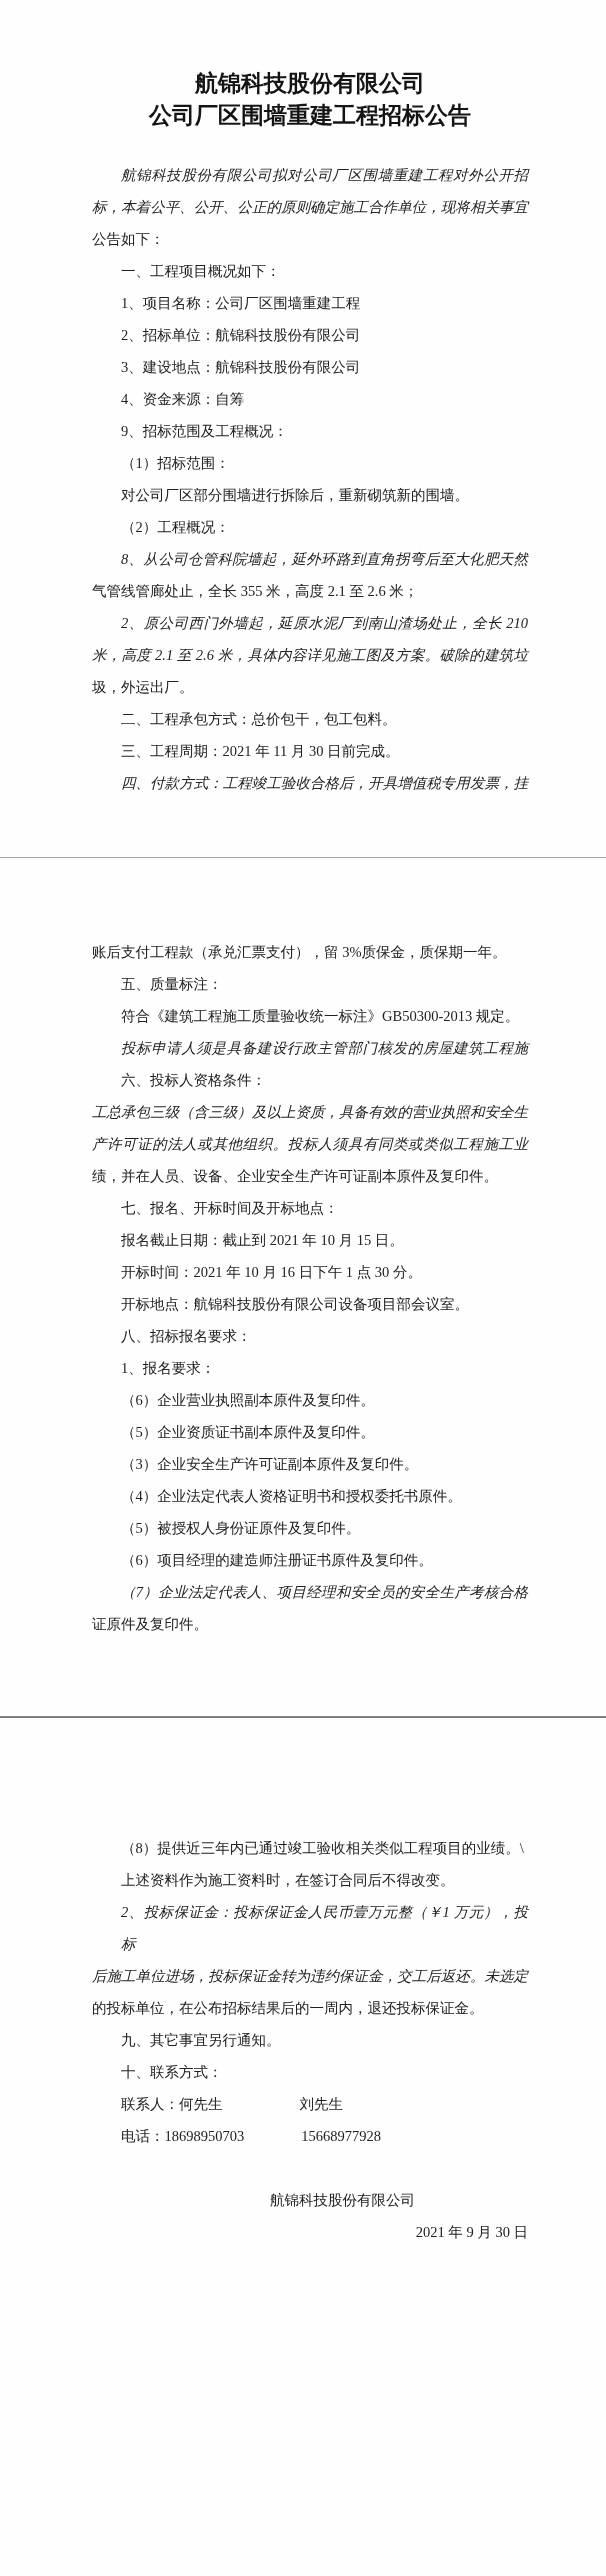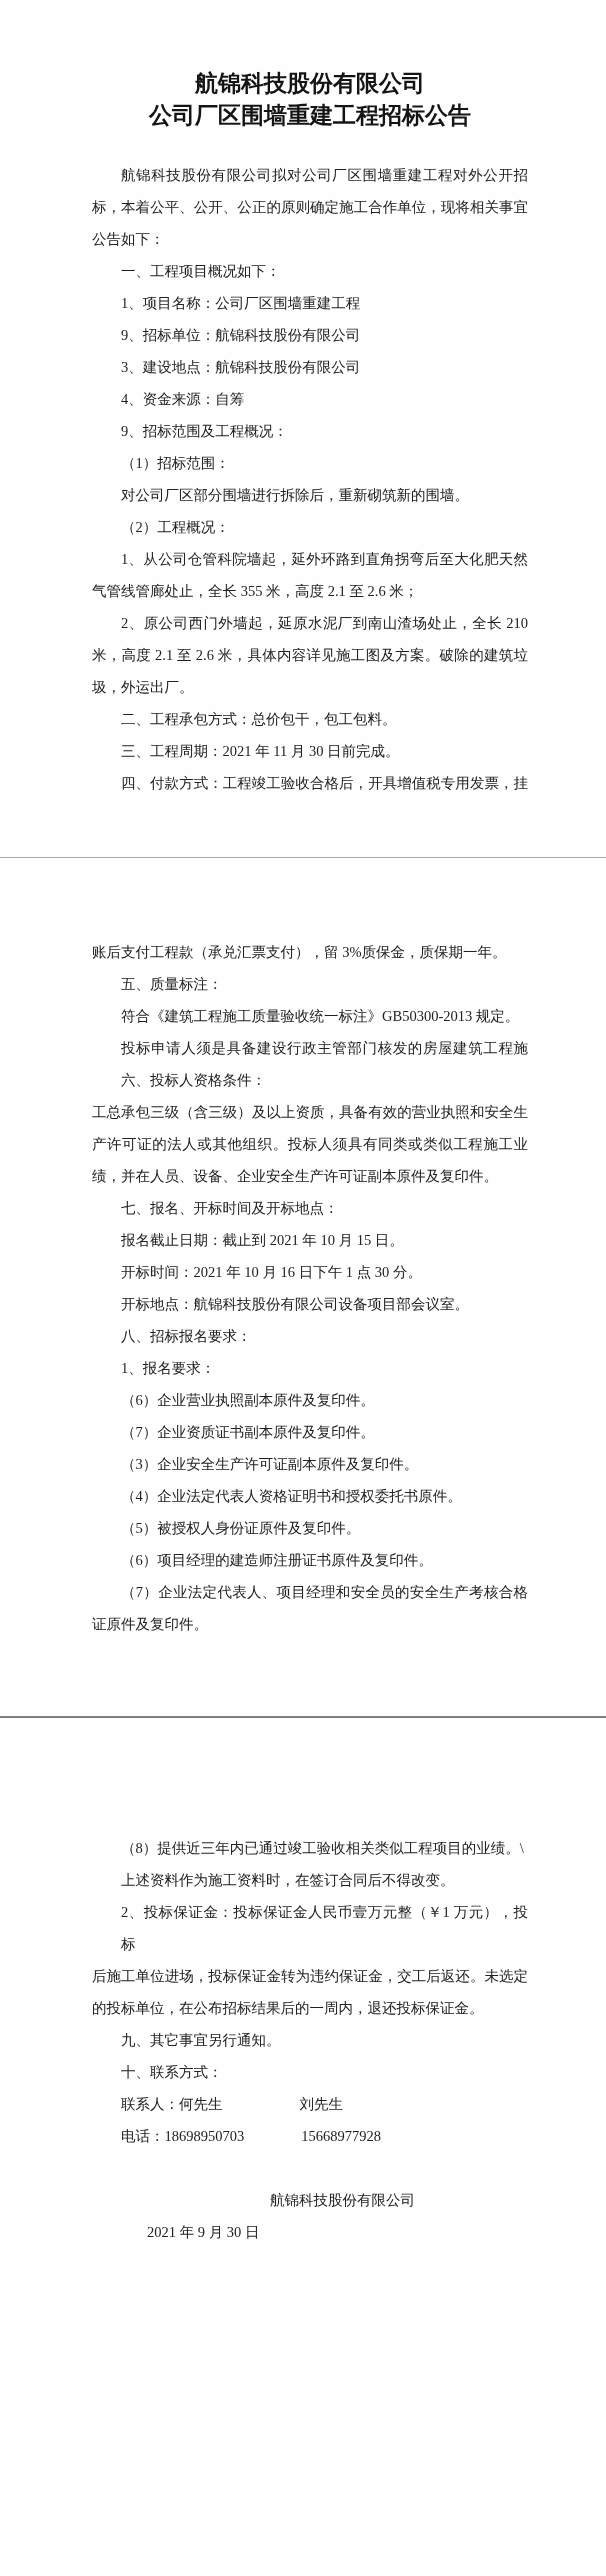--- a/index.html
+++ b/index.html
@@ -31,50 +31,50 @@
     text-align:center;
     color:#141414;
   }
   .ln {
     font-size:14.5px;
     line-height:32px;
     min-height:32px;
   }
   .ind { padding-left:29px; }
   
-  .j { text-align:justify; text-align-last:justify; }
+  .j { text-align:justify; text-align-last:justify;font-style:italic; }
   .gap1 { display:inline-block; width:77px; }
   .gap2 { display:inline-block; width:57px; }
   .sig-company { text-align:center; padding-left:65px; }
-  .sig-date { text-align:left; padding-left:55px; }
+  .sig-date { text-align:right; padding-left:55px; }
 </style>
 </head>
 <body>
 
 <div class="doc">
 
   <section class="page" id="page1">
     <div class="titles">
       <div class="title">航锦科技股份有限公司</div>
       <div class="title">公司厂区围墙重建工程招标公告</div>
     </div>
     <div>
       <div class="ln ind j">航锦科技股份有限公司拟对公司厂区围墙重建工程对外公开招</div>
       <div class="ln j">标，本着公平、公开、公正的原则确定施工合作单位，现将相关事宜</div>
       <div class="ln">公告如下：</div>
       <div class="ln ind">一、工程项目概况如下：</div>
       <div class="ln ind">1、项目名称：公司厂区围墙重建工程</div>
-      <div class="ln ind">9、招标单位：航锦科技股份有限公司</div>
+      <div class="ln ind">2、招标单位：航锦科技股份有限公司</div>
       <div class="ln ind">3、建设地点：航锦科技股份有限公司</div>
       <div class="ln ind">4、资金来源：自筹</div>
       <div class="ln ind">9、招标范围及工程概况：</div>
       <div class="ln ind">（1）招标范围：</div>
       <div class="ln ind">对公司厂区部分围墙进行拆除后，重新砌筑新的围墙。</div>
       <div class="ln ind">（2）工程概况：</div>
-      <div class="ln ind j">1、从公司仓管科院墙起，延外环路到直角拐弯后至大化肥天然</div>
+      <div class="ln ind j">8、从公司仓管科院墙起，延外环路到直角拐弯后至大化肥天然</div>
       <div class="ln">气管线管廊处止，全长 355 米，高度 2.1 至 2.6 米；</div>
       <div class="ln ind j">2、原公司西门外墙起，延原水泥厂到南山渣场处止，全长 210</div>
       <div class="ln j">米，高度 2.1 至 2.6 米，具体内容详见施工图及方案。破除的建筑垃</div>
       <div class="ln">圾，外运出厂。</div>
       <div class="ln ind">二、工程承包方式：总价包干，包工包料。</div>
       <div class="ln ind">三、工程周期：2021 年 11 月 30 日前完成。</div>
       <div class="ln ind j">四、付款方式：工程竣工验收合格后，开具增值税专用发票，挂</div>
     </div>
   </section>
 
@@ -90,21 +90,21 @@
       <div class="ln j">工总承包三级（含三级）及以上资质，具备有效的营业执照和安全生</div>
       <div class="ln j">产许可证的法人或其他组织。投标人须具有同类或类似工程施工业</div>
       <div class="ln">绩，并在人员、设备、企业安全生产许可证副本原件及复印件。</div>
       <div class="ln ind">七、报名、开标时间及开标地点：</div>
       <div class="ln ind">报名截止日期：截止到 2021 年 10 月 15 日。</div>
       <div class="ln ind">开标时间：2021 年 10 月 16 日下午 1 点 30 分。</div>
       <div class="ln ind">开标地点：航锦科技股份有限公司设备项目部会议室。</div>
       <div class="ln ind">八、招标报名要求：</div>
       <div class="ln ind">1、报名要求：</div>
       <div class="ln ind">（6）企业营业执照副本原件及复印件。</div>
-      <div class="ln ind">（7）企业资质证书副本原件及复印件。</div>
+      <div class="ln ind">（5）企业资质证书副本原件及复印件。</div>
       <div class="ln ind">（3）企业安全生产许可证副本原件及复印件。</div>
       <div class="ln ind">（4）企业法定代表人资格证明书和授权委托书原件。</div>
       <div class="ln ind">（5）被授权人身份证原件及复印件。</div>
       <div class="ln ind">（6）项目经理的建造师注册证书原件及复印件。</div>
       <div class="ln ind j">（7）企业法定代表人、项目经理和安全员的安全生产考核合格</div>
       <div class="ln">证原件及复印件。</div>
     </div>
   </section>
 
   <div class="sep sep2"></div>

